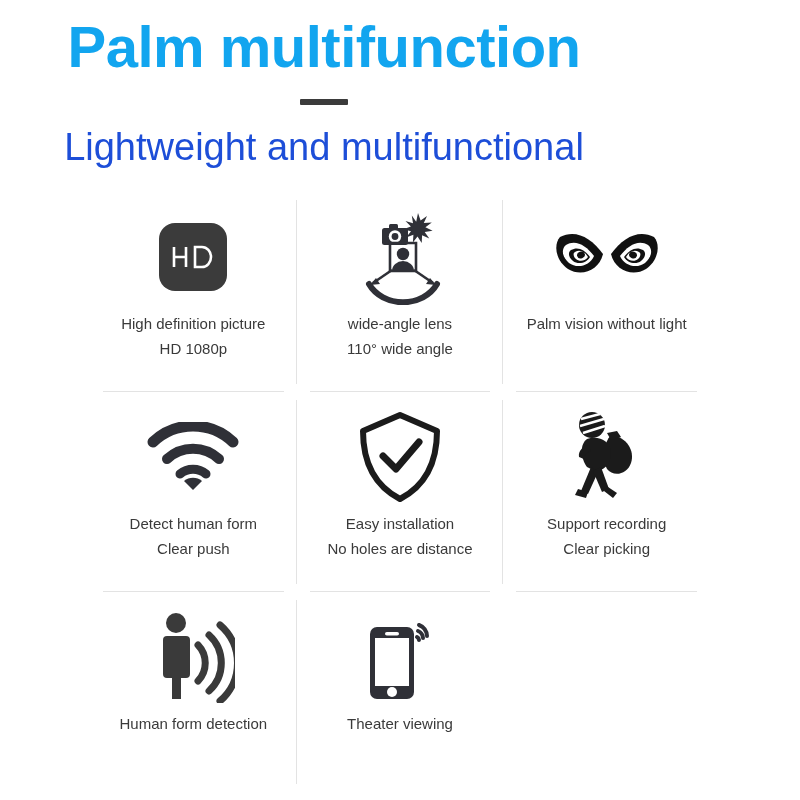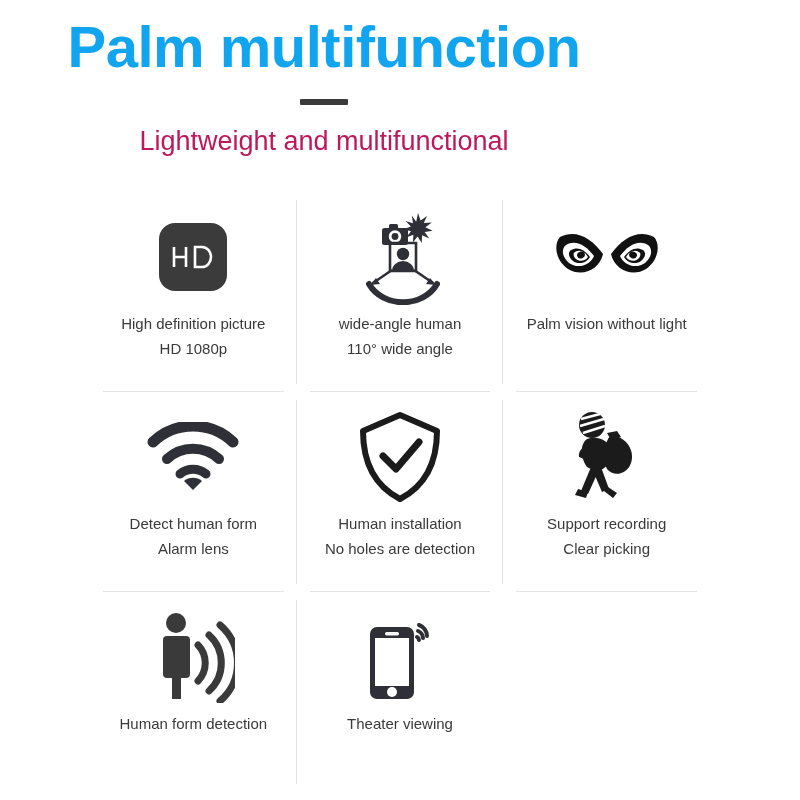--- a/index.html
+++ b/index.html
@@ -33,23 +33,23 @@
   }
   .title-dash {
     width: 48px;
     height: 6px;
     background: #3b3b3b;
     margin: 18px auto 0 auto;
     border-radius: 1px;
   }
   .subtitle {
     margin-top: 20px;
-    font-size: 27px;
+    font-size: 38px;
     font-weight: normal;
-    color: #be185d;
+    color: #1d4ed8;
     line-height: 1.2;
     white-space: nowrap;
   }
 
   
   .grid {
     position: absolute;
     left: 90px;
     top: 192px;
     width: 620px;
@@ -165,21 +165,21 @@
             <path d="M40 61 L21 74" stroke="#2f3037" stroke-width="2.6" fill="none"></path>
             <path d="M18 76 l10 -1 -4 -6 Z"></path>
             <path d="M62 61 L81 74" stroke="#2f3037" stroke-width="2.6" fill="none"></path>
             <path d="M84 76 l-10 -1 4 -6 Z"></path>
 
             <path d="M17 75 a38 33 0 0 0 68 0" fill="none" stroke="#2f3037" stroke-width="6" stroke-linecap="round"></path>
           </g>
         </svg>
       </div>
       <div class="caption">
-        <span class="line">wide-angle human</span>
+        <span class="line">wide-angle lens</span>
         <span class="line">110° wide angle</span>
       </div>
     </div>
 
     <div class="cell row-1 col-3">
       <div class="icon-wrap">
         <svg class="ico" width="104" height="64" viewBox="0 0 104 64" aria-hidden="true">
           <g fill="#111111">
 
             <path d="M5 12 C20 4 36 12 48 29 C44 46 26 52 13 44 C1 36 -2 20 5 12 Z"></path>
@@ -207,34 +207,34 @@
           <g fill="none" stroke="#2f3037" stroke-linecap="round">
             <path d="M6 20 A58 58 0 0 1 86 20" stroke-width="11"></path>
             <path d="M20 37 A38 38 0 0 1 72 37" stroke-width="10"></path>
             <path d="M33 52 A20 20 0 0 1 59 52" stroke-width="9"></path>
           </g>
           <path d="M37 59 a14 14 0 0 1 18 0 l-9 9 Z" fill="#2f3037"></path>
         </svg>
       </div>
       <div class="caption">
         <span class="line">Detect human form</span>
-        <span class="line">Alarm lens</span>
+        <span class="line">Clear push</span>
       </div>
     </div>
 
     <div class="cell row-2 col-2">
       <div class="icon-wrap">
         <svg class="ico" width="86" height="92" viewBox="0 0 86 92" aria-hidden="true">
           <path d="M43 4 L80 20 C80 52 68 75 43 88 C18 75 6 52 6 20 Z" fill="none" stroke="#1b1b1b" stroke-width="6" stroke-linejoin="round"></path>
           <path d="M26 45 L39 58 L62 31" fill="none" stroke="#1b1b1b" stroke-width="7" stroke-linecap="round" stroke-linejoin="round"></path>
         </svg>
       </div>
       <div class="caption">
-        <span class="line">Human installation</span>
-        <span class="line">No holes are detection</span>
+        <span class="line">Easy installation</span>
+        <span class="line">No holes are distance</span>
       </div>
     </div>
 
     <div class="cell row-2 col-3">
       <div class="icon-wrap">
         <svg class="ico" width="80" height="92" viewBox="0 0 80 92" aria-hidden="true">
           <g fill="#1b1b1b">
 
             <circle cx="25" cy="14" r="13"></circle>
             <g stroke="#ffffff" stroke-width="2.4">

